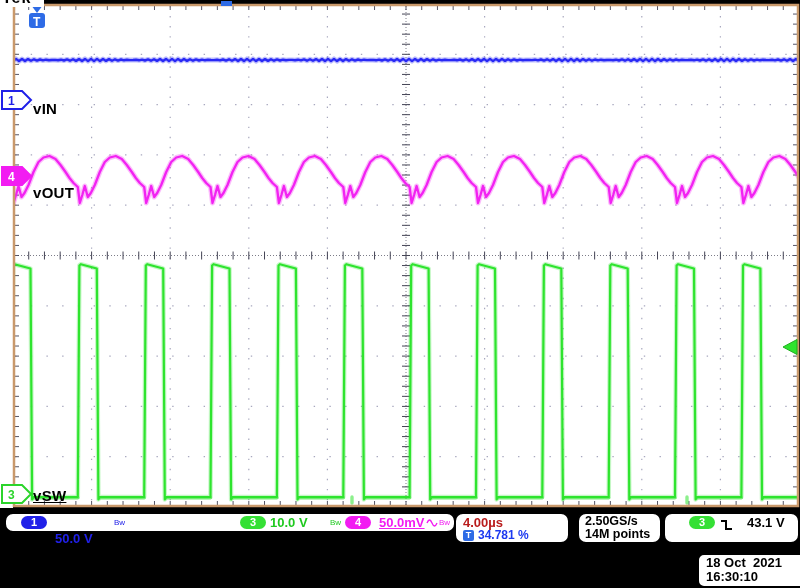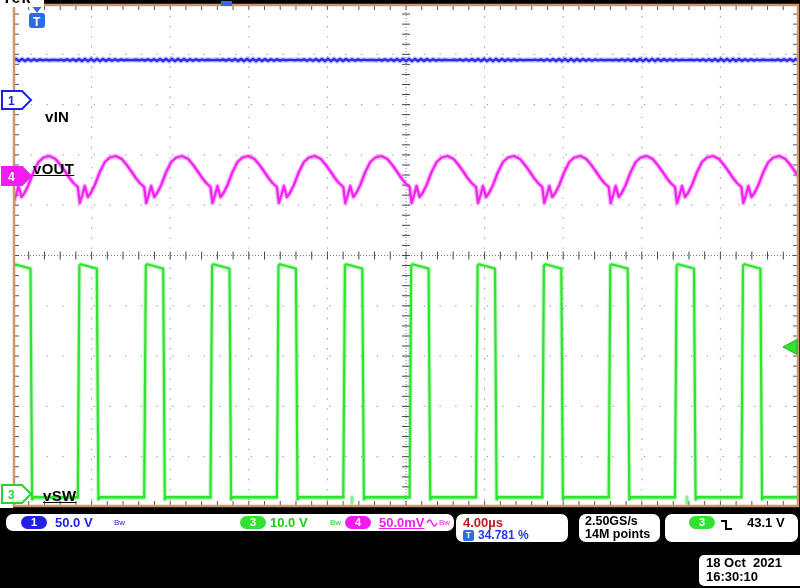--- a/index.html
+++ b/index.html
@@ -391,27 +391,27 @@
         <rect x="29" y="13" width="16" height="15" rx="3" fill="#2e6be6"></rect>
         <text x="33" y="25.5" font-size="12" font-weight="bold" font-family="Liberation Sans, sans-serif" fill="#fff">T</text>
       </g>
       <rect x="221" y="1" width="11" height="5" fill="#2e6be6"></rect>
     </svg>
 
   <div class="tek-logo">
       <span>Tek</span>
     </div>
 
-  <div class="chan-label" style="left:33px;top:108px;margin-left:12px;">vIN</div>
-  <div class="chan-label" style="left:33px;top:160px;text-decoration:underline;">vOUT</div>
-  <div class="chan-label" style="left:43px;top:487px;text-decoration:underline;">vSW</div>
+  <div class="chan-label" style="left:33px;top:100px;">vIN</div>
+  <div class="chan-label" style="left:33px;top:184px;">vOUT</div>
+  <div class="chan-label" style="left:33px;top:487px;text-decoration:underline;">vSW</div>
 
   <div class="box" id="box-ch">
     <span class="chnum" style="left:15px;top:2px;background:#2020e8;">1</span>
-    <span class="rdout" style="left:49px;top:1px;color:#2020e8;">50.0 V</span>
+    <span class="rdout" style="left:49px;top:17px;color:#2020e8;">50.0 V</span>
     <span class="bw" style="left:108px;top:4px;color:#2020e8;">Bw</span>
     <span class="chnum" style="left:234px;top:2px;background:#35e035;">3</span>
     <span class="rdout" style="left:264px;top:1px;color:#1fc91f;">10.0 V</span>
     <span class="bw" style="left:324px;top:4px;color:#1fc91f;">Bw</span>
     <span class="chnum" style="left:339px;top:2px;background:#f21cf2;">4</span>
     <span class="rdout" style="left:373px;top:1px;color:#f21cf2;text-decoration:underline;">50.0mV</span>
     <svg class="ac-icon" width="13" height="11">
       <path d="M1,6 q2.5,-6 5,0 t5,0" stroke="#f21cf2" fill="none" stroke-width="1.4"></path>
     </svg>
     <span class="bw" style="left:433px;top:4px;color:#f21cf2;">Bw</span>

